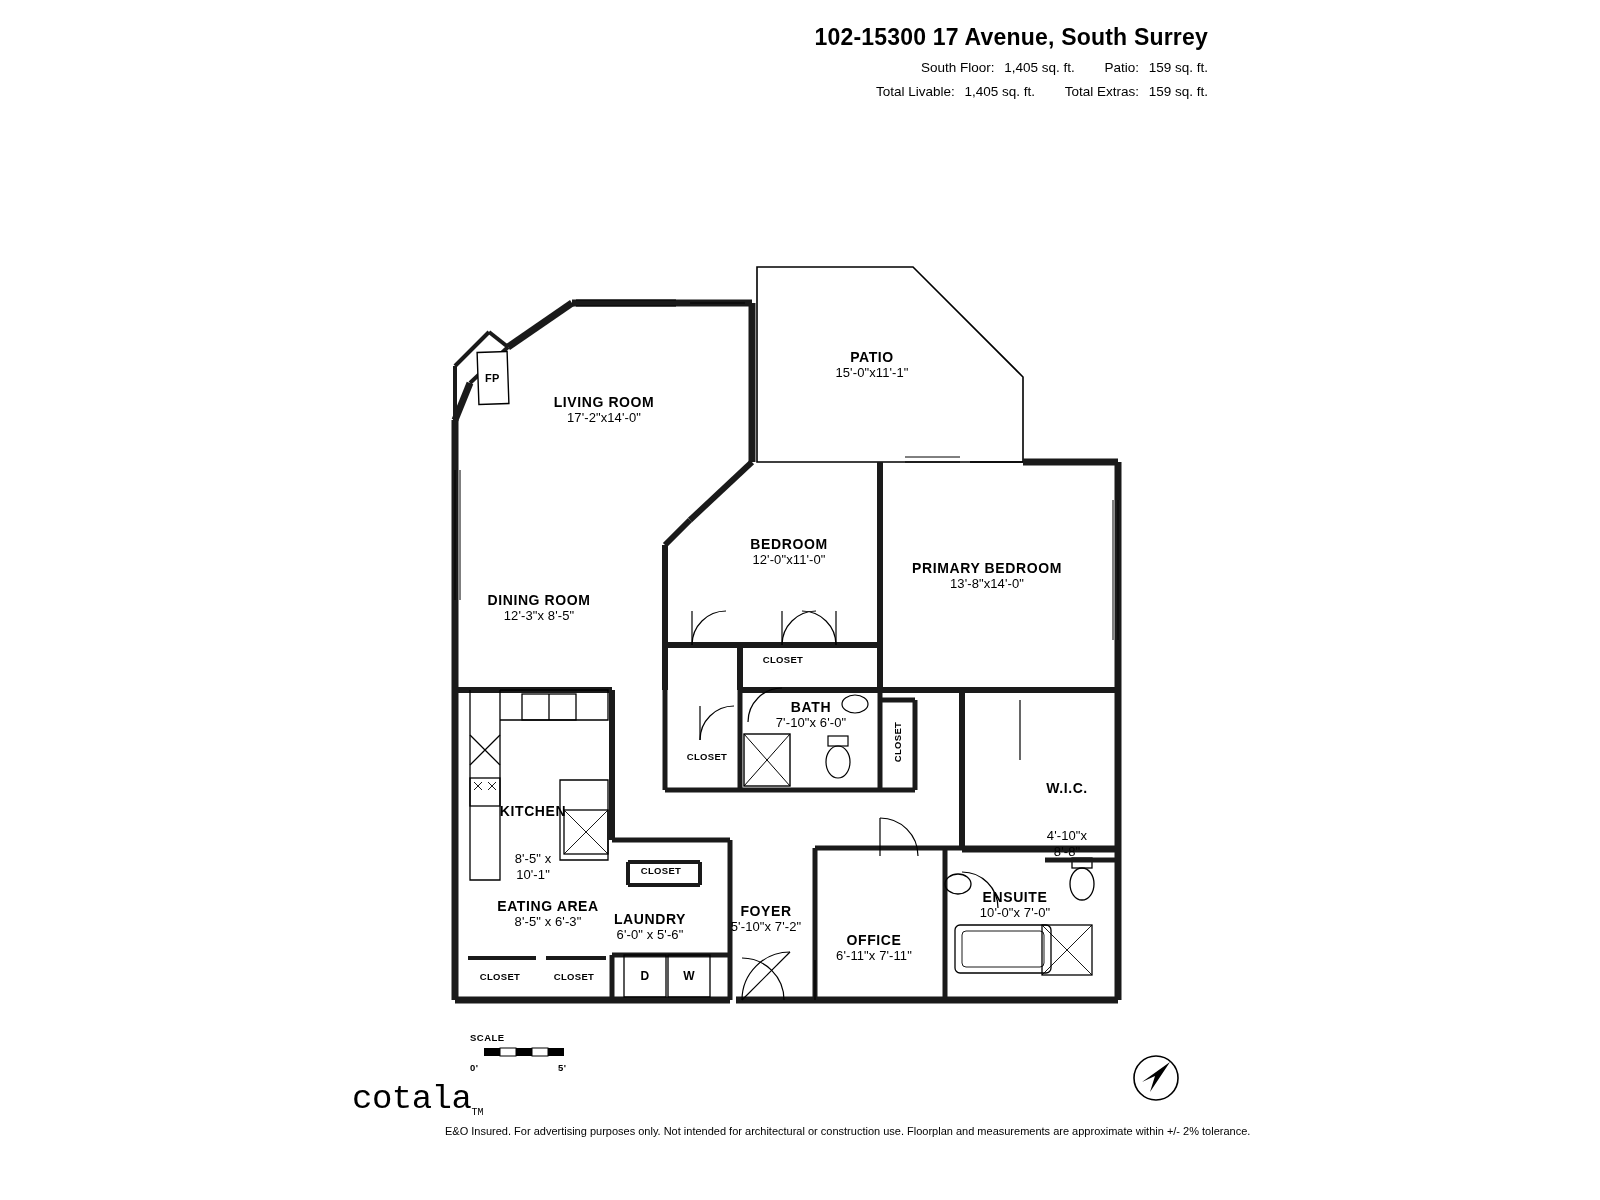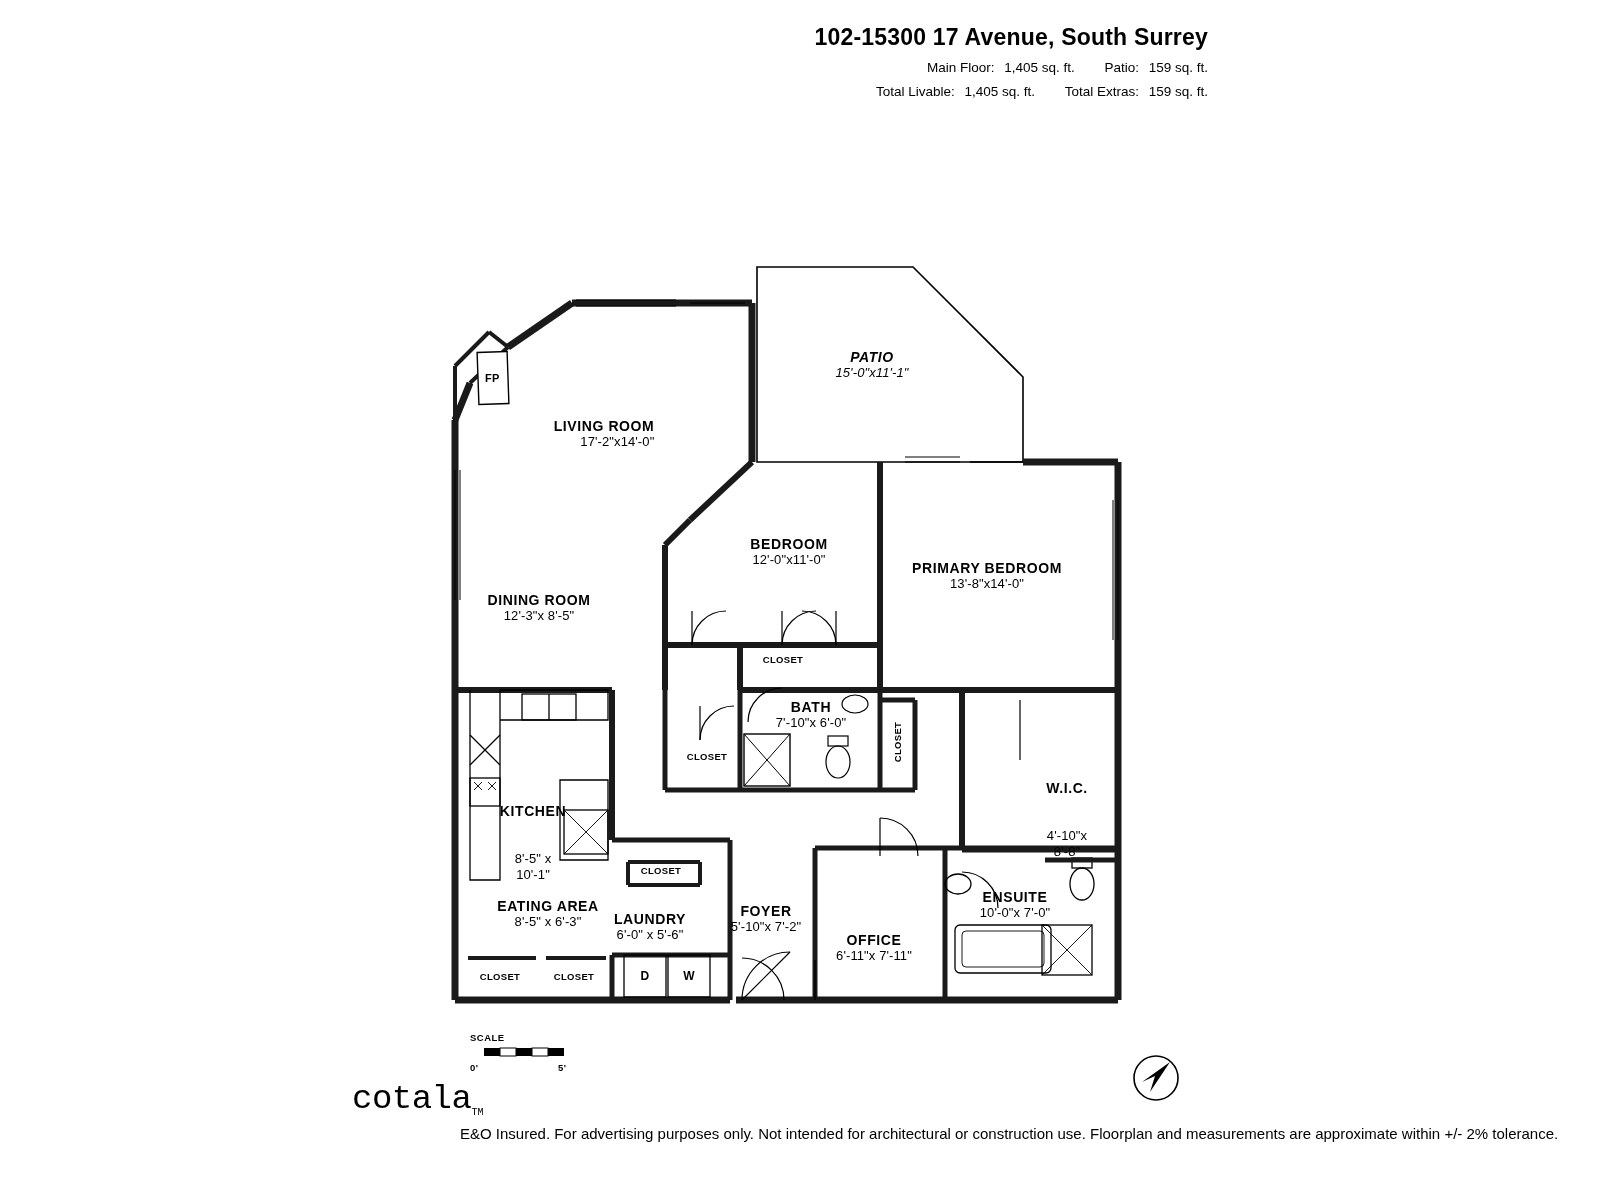--- a/index.html
+++ b/index.html
@@ -127,36 +127,36 @@
     letter-spacing: -0.5px;
     font-family: Liberation Mono, monospace;
   }
   .brand .tm {
     font-size: 10px;
     vertical-align: bottom;
     letter-spacing: 0;
   }
   .disclaimer {
     position: absolute;
-    left: 460px;
+    left: 445px;
     top: 1125px;
-    font-size: 15px;
+    font-size: 11px;
     white-space: nowrap;
   }
 </style>
 </head>
 <body>
 
 <div id="sheet">
 
   <div class="hdr-title">102-15300 17 Avenue, South Surrey</div>
 
   <div class="hdr-row r1">
     <span class="hdr-cell">
-      <span class="lab">Main Floor:</span>
+      <span class="lab">South Floor:</span>
       <span class="val">1,405 sq. ft.</span>
     </span>
     <span class="gap"></span>
     <span class="hdr-cell">
       <span class="lab">Patio:</span>
       <span class="val">159 sq. ft.</span>
     </span>
   </div>
 
   <div class="hdr-row r2">
@@ -350,26 +350,26 @@
       </g>
 
       <g stroke="#000" stroke-width="1">
         <path d="M1118,500 L1118,640 M1113,500 L1113,640"></path>
         <path d="M905,462 L960,462 M905,457 L960,457"></path>
         <path d="M455,470 L455,600 M460,470 L460,600"></path>
       </g>
     </g>
   </svg>
 
-  <div class="room" style="left:872px; top:349px; transform:translate(-50%,0);font-style:italic;">
+  <div class="room" style="left:872px; top:349px; transform:translate(-50%,0);">
     <div class="rname">PATIO</div>
     <div class="rdim">15'-0"x11'-1"</div>
   </div>
 
-  <div class="room" style="left:604px; top:418px; transform:translate(-50%,0);text-align:right;">
+  <div class="room" style="left:604px; top:394px; transform:translate(-50%,0);">
     <div class="rname">LIVING ROOM</div>
     <div class="rdim">17'-2"x14'-0"</div>
   </div>
 
   <div class="room" style="left:789px; top:536px; transform:translate(-50%,0);">
     <div class="rname">BEDROOM</div>
     <div class="rdim">12'-0"x11'-0"</div>
   </div>
 
   <div class="room" style="left:987px; top:560px; transform:translate(-50%,0);">

